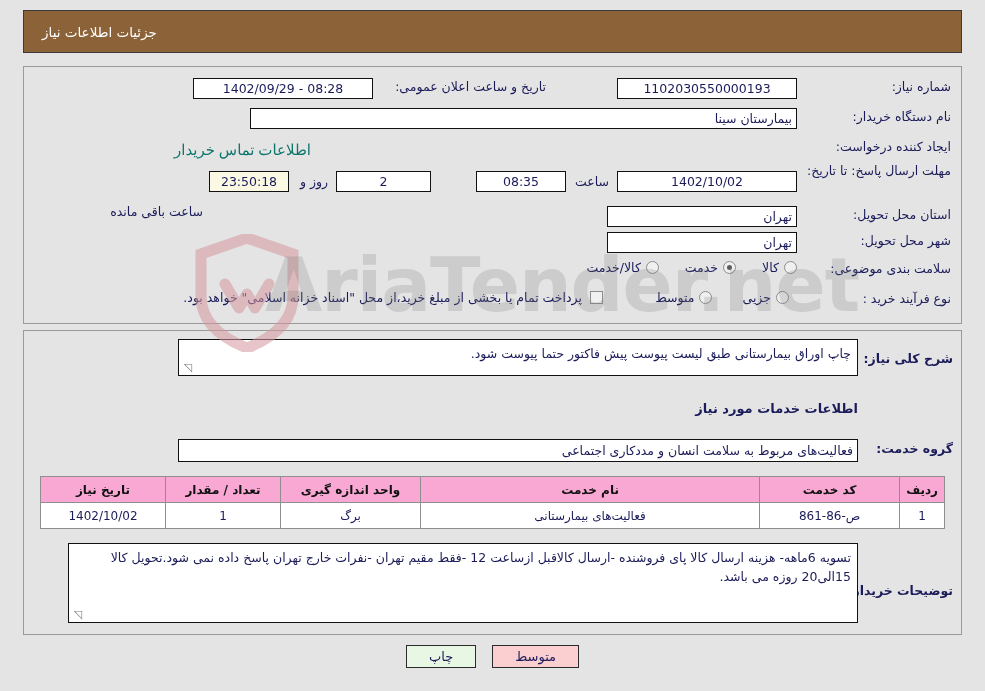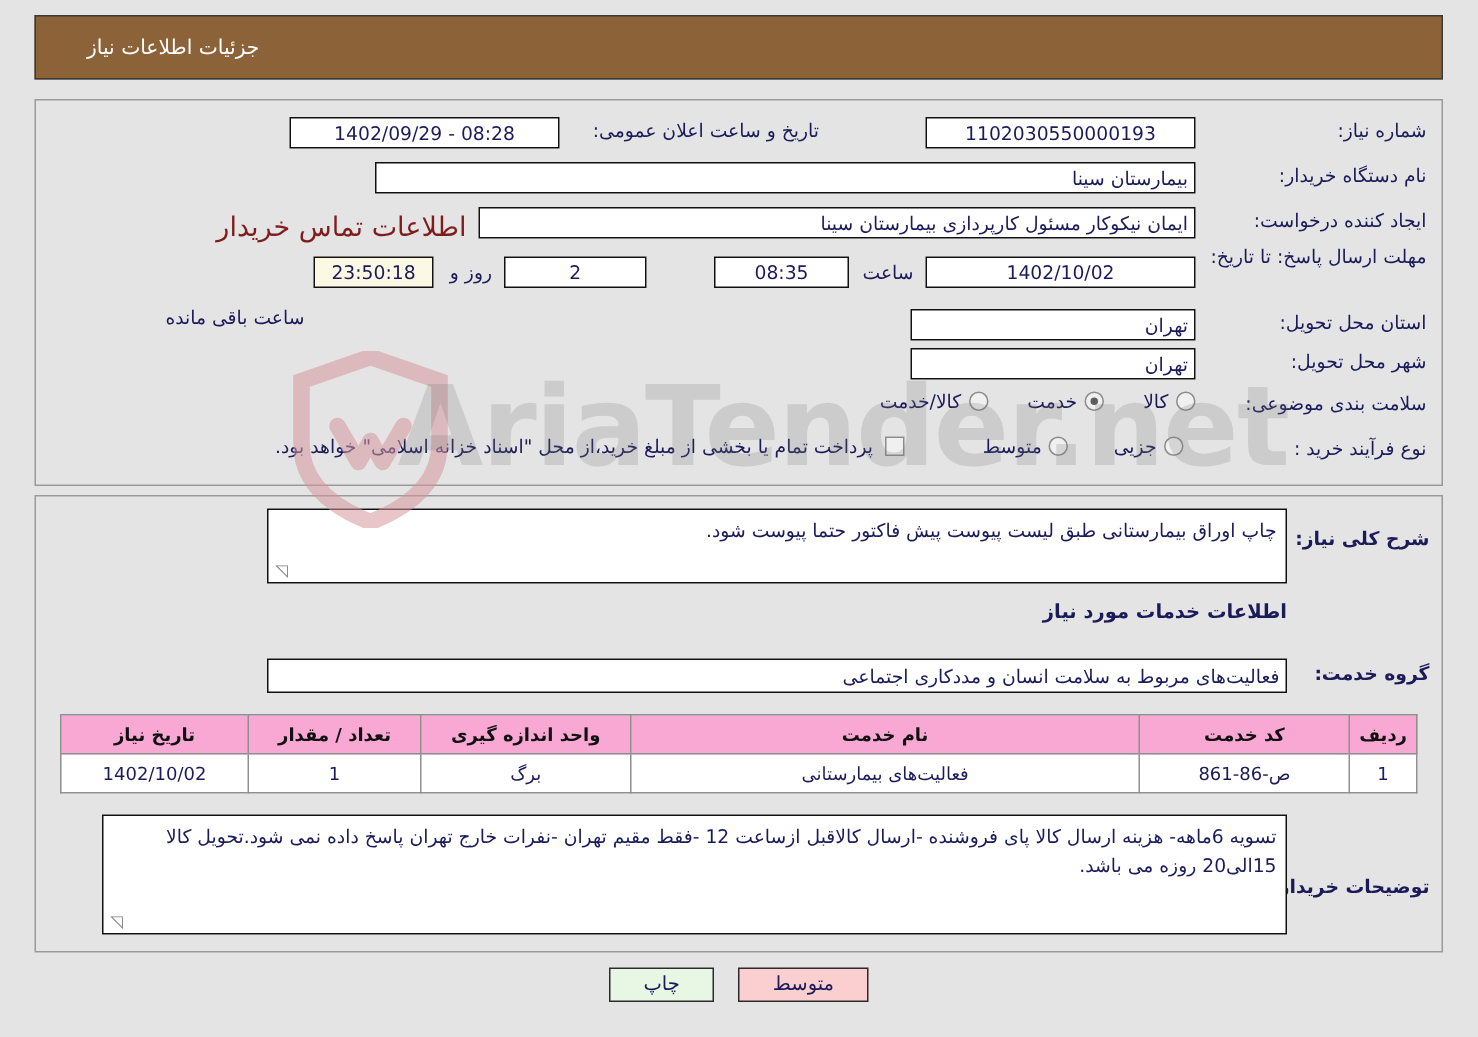--- a/index.html
+++ b/index.html
@@ -49,21 +49,21 @@
   .titlebar {
     position: absolute;
     left: 23px; top: 10px;
     width: 939px; height: 43px;
     background: #8c6239;
     border: 1px solid #3a3a3a;
     color: #ffffff;
     display: flex;
     align-items: center;
     justify-content: flex-start;
-    padding-left: 16px; padding-right: 0;
+    padding-left: 0; padding-right: 0;
   }
   .titlebar .t {
     margin-right: auto;
     margin-left: 18px;
     font-size: 13.5px;
   }
 
   
   .panel {
     position: absolute;
@@ -92,25 +92,26 @@
     align-items: center;
     padding: 0 4px;
     overflow: hidden;
     white-space: nowrap;
   }
   .fld.center { justify-content: center; }
   .fld.right  { justify-content: flex-start; }
   .fld.cream  { background: #fbf8e3; }
 
   .link {
-    color: #7f1d1d;
-    font-size: 18px;
+    color: #0f766e;
+    font-size: 15px;
     text-decoration: none;
     white-space: nowrap;
     cursor: pointer;
+    font-family: Liberation Serif, serif;
   }
 
   
   .radio {
     width: 13px; height: 13px;
     border-radius: 50%;
     border: 1px solid #8c8c8c;
     background: #f0f0f0;
     display: inline-block;
     position: relative;
@@ -233,21 +234,20 @@
     <div class="fld center" style="position:absolute; right:588px; top:11px; width:180px;">08:28 - 1402/09/29</div>
 
     <div class="row" style="right:10px; top:42px;">
       <span class="lbl">نام دستگاه خریدار:</span>
     </div>
     <div class="fld right" style="position:absolute; right:164px; top:41px; width:547px;">بیمارستان سینا</div>
 
     <div class="row" style="right:10px; top:72px;">
       <span class="lbl">ایجاد کننده درخواست:</span>
     </div>
-    <div class="fld right" style="position:absolute; right:164px; top:71px; width:478px;">ایمان نیکوکار مسئول کارپردازی  بیمارستان سینا</div>
     <a class="link" style="position:absolute; right:650px; top:74px;">اطلاعات تماس خریدار</a>
 
     <div class="row" style="right:10px; top:96px; width:150px; flex-wrap:wrap;">
       <span class="lbl" style="line-height:16px;">مهلت ارسال پاسخ: تا تاریخ:</span>
     </div>
     <div class="fld center" style="position:absolute; right:164px; top:104px; width:180px;">1402/10/02</div>
     <span class="lbl" style="position:absolute; right:352px; top:107px;">ساعت</span>
     <div class="fld center" style="position:absolute; right:395px; top:104px; width:90px;">08:35</div>
     <div class="fld center" style="position:absolute; right:530px; top:104px; width:95px;">2</div>
     <span class="lbl" style="position:absolute; right:633px; top:107px;">روز و</span>
@@ -297,21 +297,21 @@
     </div>
     <div class="row" style="right:358px; top:223px; gap:8px;">
       <span class="checkbox"></span>
       <span class="rl" style="font-size:12.5px;color:#1b1b5a;">پرداخت تمام یا بخشی از مبلغ خرید،از محل "اسناد خزانه اسلامی" خواهد بود.</span>
     </div>
   </div>
 
   <div class="panel" id="panel-mid">
 
     <span class="lbl lbl-b" style="position:absolute; right:8px; top:20px;">شرح کلی نیاز:</span>
-    <div class="ta" style="position:absolute; right:103px; top:8px; width:680px; height:50px;">
+    <div class="ta" style="position:absolute; right:103px; top:8px; width:680px; height:37px;">
       <span>چاپ اوراق بیمارستانی طبق لیست پیوست پیش فاکتور حتما پیوست شود.</span>
       <span class="grip">◹</span>
     </div>
 
     <div class="sect" style="right:103px; top:70px;">اطلاعات خدمات مورد نیاز</div>
 
     <span class="lbl lbl-b" style="position:absolute; right:8px; top:110px;">گروه خدمت:</span>
     <div class="fld right" style="position:absolute; right:103px; top:108px; width:680px; height:23px;">فعالیت‌های مربوط به سلامت انسان و مددکاری اجتماعی</div>
 
     <table class="grid" style="right:16px; top:145px; width:905px;">

